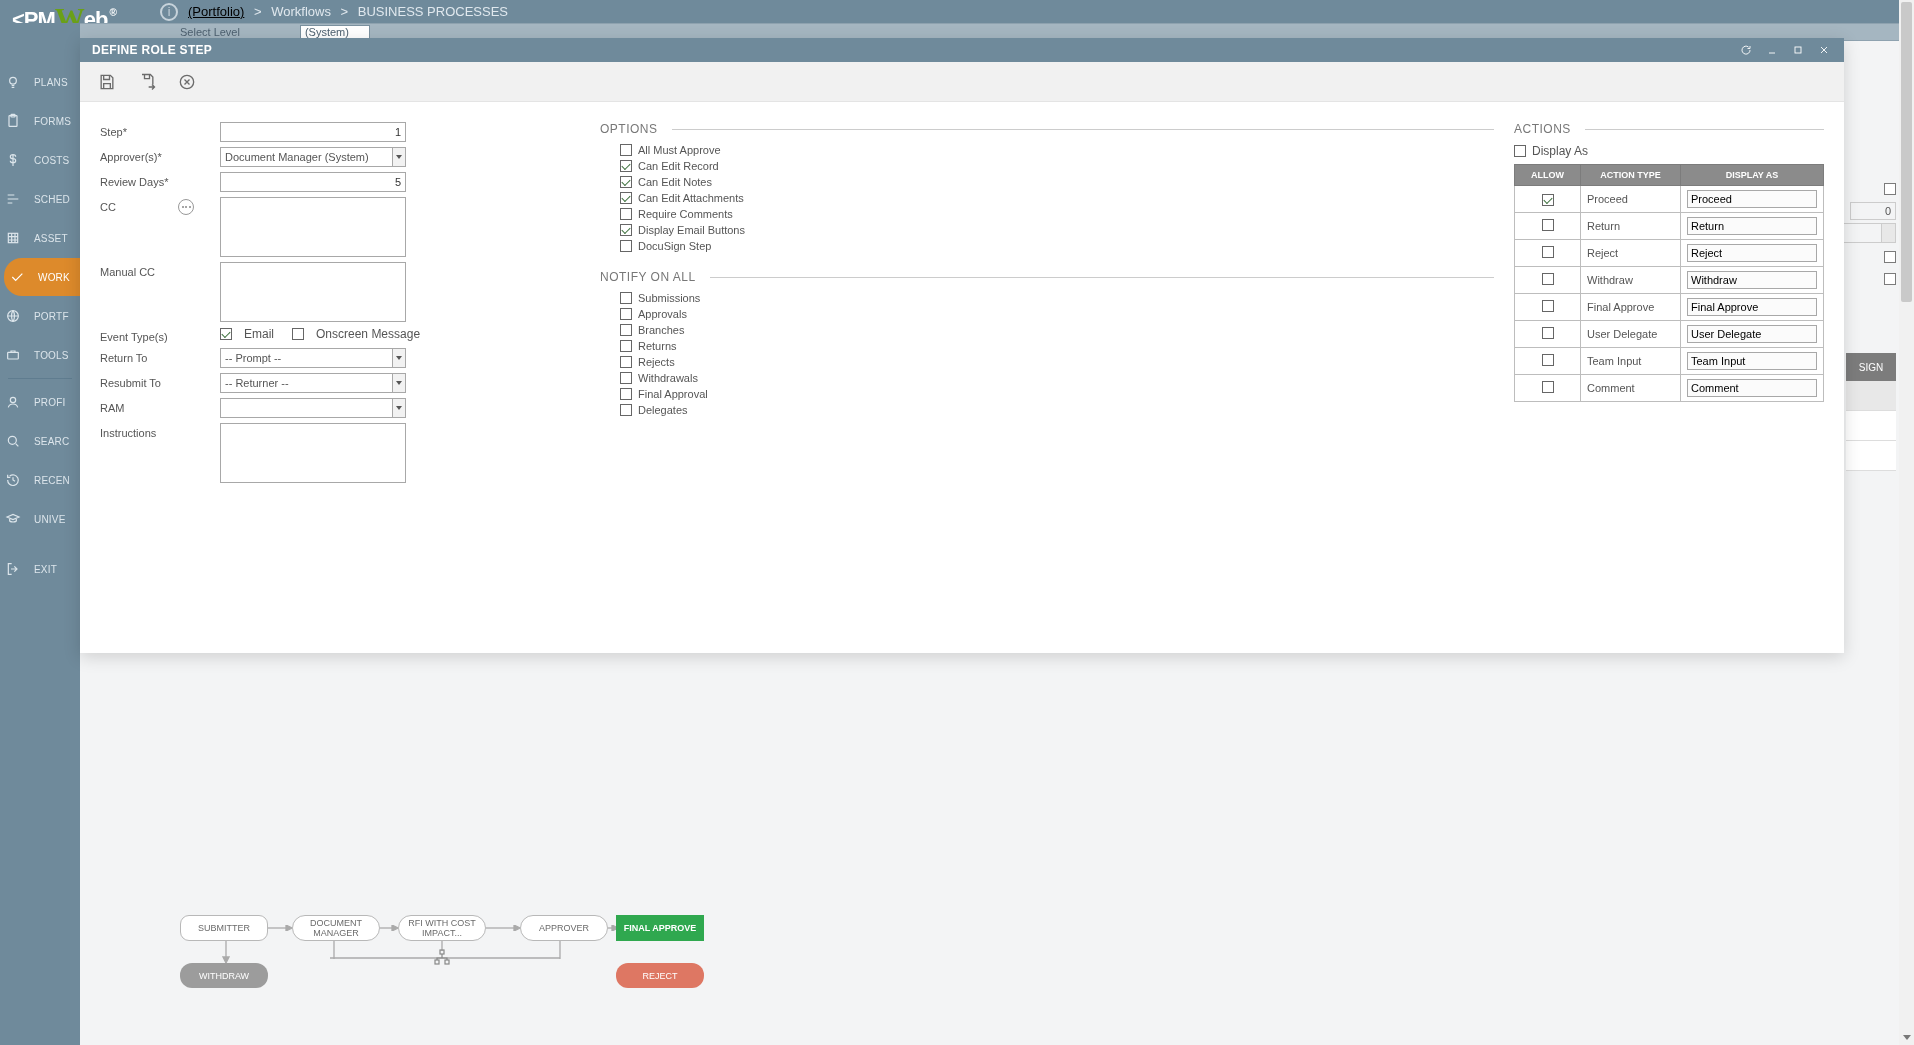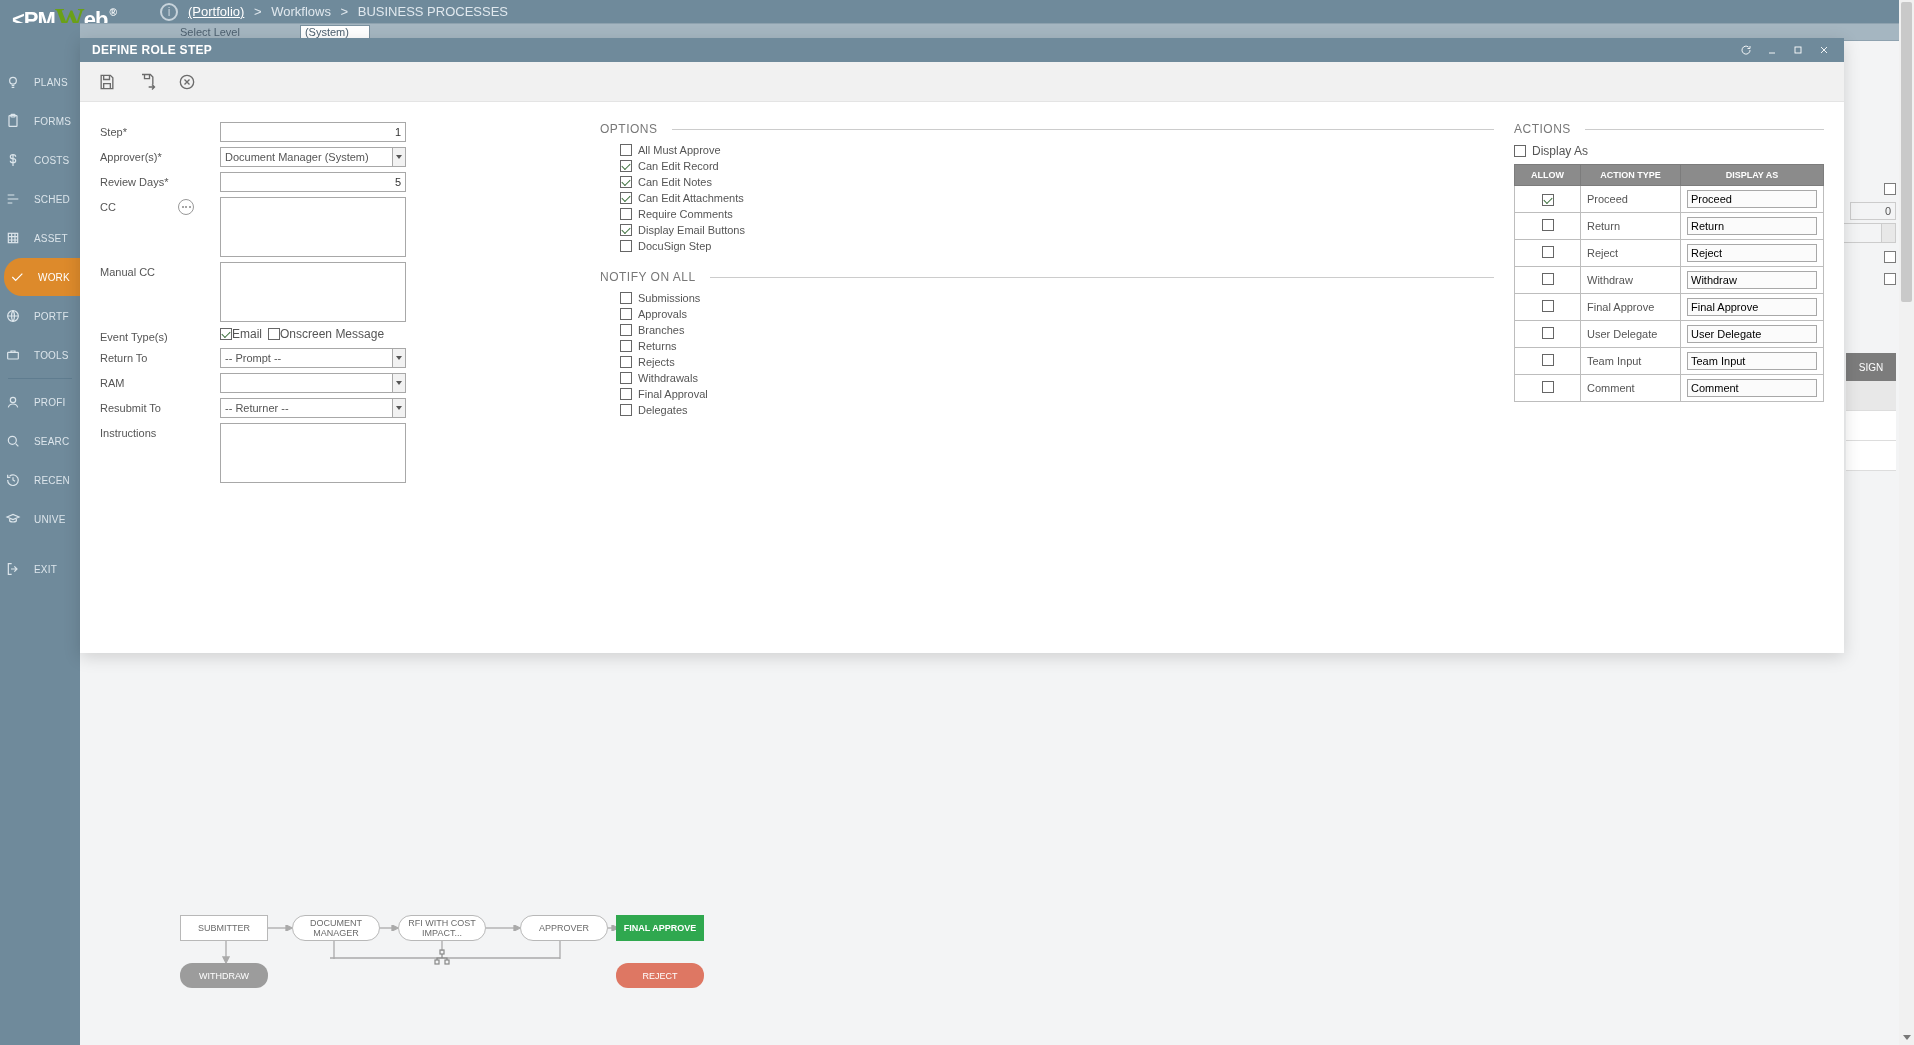--- a/index.html
+++ b/index.html
@@ -26,21 +26,21 @@
   border: 2px solid #c7d3db;
   border-radius: 50%;
   display: inline-flex;
   align-items: center;
   justify-content: center;
   font-size: 12px;
   margin-right: 10px;
   color: #c7d3db;
 }
 .breadcrumb { font-size: 13px; color: #e0e8ee; }
-.breadcrumb a { text-decoration: underline; color: #ffffff; }
+.breadcrumb a { text-decoration: underline; color: #000000; }
 .breadcrumb .sep { margin: 0 6px; }
 
 .logo-area {
   position: absolute;
   top: 0; left: 0;
   width: 155px; height: 40px;
   display: flex; align-items: center;
   padding-left: 12px;
   font-weight: bold;
   color: #fff;
@@ -200,21 +200,21 @@
   border: 1px solid #b8b8b8;
   background: #fff;
   font-size: 9px;
   color: #6a6a6a;
   display: flex;
   align-items: center;
   justify-content: center;
   text-align: center;
   padding: 0 4px;
 }
-.wf-subm { left: 0; top: 10px; width: 88px; height: 26px; }
+.wf-subm { left: 0; top: 10px; width: 88px; height: 26px; border-radius: 9px; }
 .wf-docm { left: 112px; top: 10px; width: 88px; height: 26px; border-radius: 13px; }
 .wf-rfi  { left: 218px; top: 10px; width: 88px; height: 26px; border-radius: 13px; }
 .wf-appr { left: 340px; top: 10px; width: 88px; height: 26px; border-radius: 13px; }
 .wf-final{ left: 436px; top: 10px; width: 88px; height: 26px; background: #2fa84f; color: #fff; border: none; font-weight: 600; }
 .wf-withdraw { left: 0; top: 58px; width: 88px; height: 25px; background: #9c9c9c; color: #fff; border-radius: 12px; border: none; }
 .wf-reject { left: 436px; top: 58px; width: 88px; height: 25px; background: #de7763; color: #fff; border-radius: 12px; border: none; }
 .wf-sub-icon {
   position: absolute;
   left: 254px; top: 44px;
   width: 16px; height: 16px;
@@ -773,50 +773,50 @@
           </div>
       </div>
       <div class="frow">
         <span class="lbl">Manual CC</span>
         <div class="fld">
             <textarea class="ta" style=""></textarea>
           </div>
       </div>
       <div class="frow">
         <span class="lbl">Event Type(s)</span>
-        <div class="fld" style="align-items:center">
+        <div class="fld" style="gap:12px;align-items:center">
           <span class="chk checked"></span>
           <span>Email</span>
           <span class="chk" style="margin-left:6px"></span>
           <span>Onscreen Message</span>
         </div>
       </div>
       <div class="frow">
         <span class="lbl">Return To</span>
         <div class="fld">
           <div class="drop">
             <span class="dv">-- Prompt --</span>
             <span class="da"></span>
           </div>
         </div>
       </div>
       <div class="frow">
+        <span class="lbl">Resubmit To</span>
+        <div class="fld">
+          <div class="drop">
+            <span class="dv">-- Returner --</span>
+            <span class="da"></span>
+          </div>
+        </div>
+      </div>
+      <div class="frow">
         <span class="lbl">RAM</span>
         <div class="fld">
           <div class="drop">
             <span class="dv"></span>
-            <span class="da"></span>
-          </div>
-        </div>
-      </div>
-      <div class="frow">
-        <span class="lbl">Resubmit To</span>
-        <div class="fld">
-          <div class="drop">
-            <span class="dv">-- Returner --</span>
             <span class="da"></span>
           </div>
         </div>
       </div>
       <div class="frow">
         <span class="lbl">Instructions</span>
         <div class="fld">
             <textarea class="ta" style=""></textarea>
           </div>
       </div>

